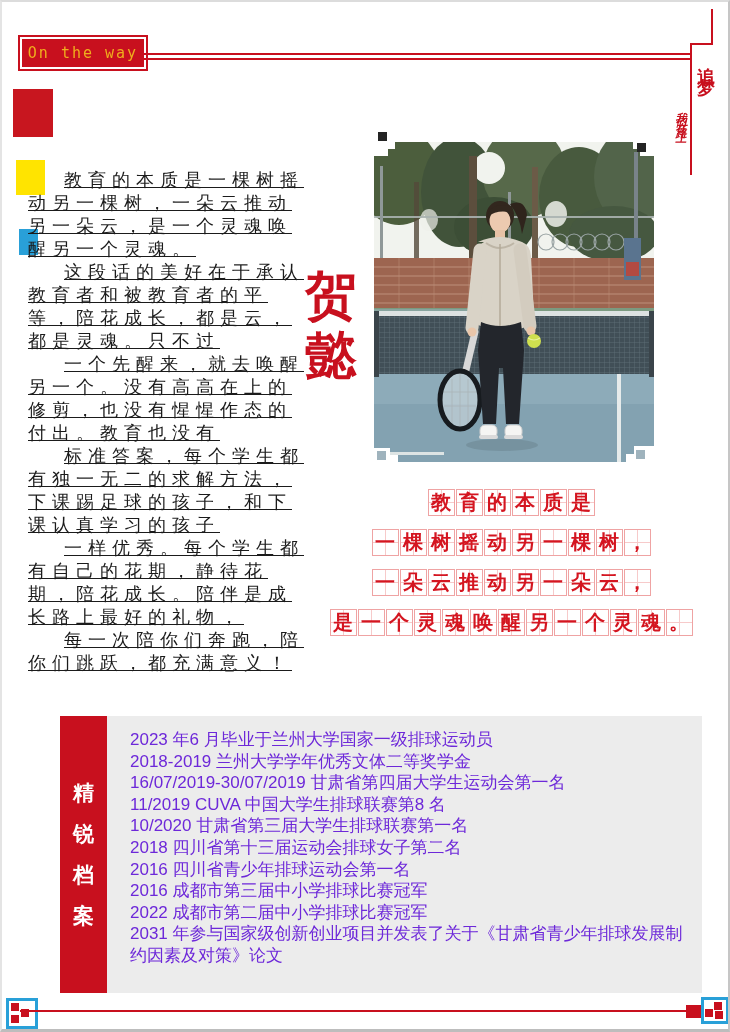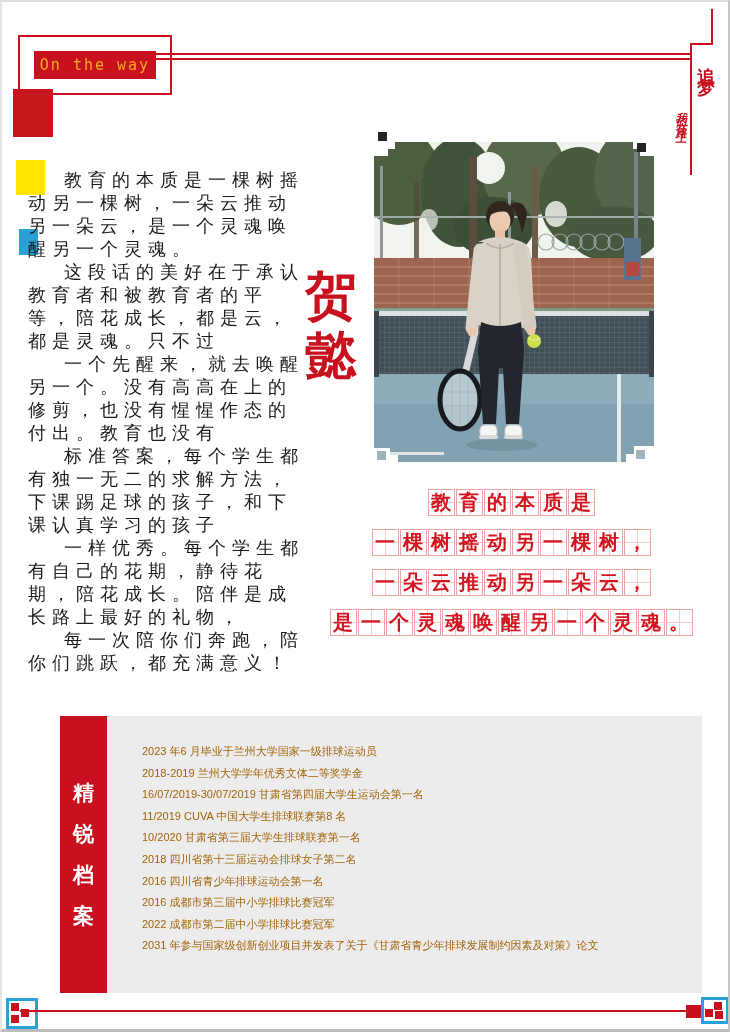--- a/index.html
+++ b/index.html
@@ -4,21 +4,21 @@
 <title>On the way</title>
 <style>
   html,body{margin:0;padding:0;background:#fff;}
   .page{position:relative;width:730px;height:1032px;background:#fff;box-sizing:border-box;
     border-top:2px solid #dcdcdc;border-left:2px solid #e4e4e4;
     border-right:2px solid #c6c6c6;border-bottom:3px solid #bdbdbd;
     overflow:hidden;font-family:"Liberation Sans",sans-serif;}
 
   
   .banner-frame{position:absolute;left:16px;top:33px;width:122px;height:28px;
-    border:2px solid #c8101e;padding:14px;box-sizing:content-box;}
+    border:2px solid #c8101e;padding:2px;box-sizing:content-box;}
   .banner{width:100%;height:100%;background:#c8101e;color:#efae1d;
     font-family:"DejaVu Sans Mono",monospace;font-size:15px;letter-spacing:2px;
     display:flex;align-items:center;justify-content:center;}
   .hline{position:absolute;background:#c8101e;height:2px;}
   #dl1{left:142px;top:51px;width:546px;}
   #dl2{left:142px;top:56px;width:546px;}
   #hl-conn{left:688px;top:41px;width:23px;}
   .vline{position:absolute;background:#c8101e;width:2px;}
   #vl-outer{left:709px;top:7px;height:36px;}
   #vl-inner{left:688px;top:41px;height:132px;}
@@ -33,21 +33,21 @@
 
   
   .sq{position:absolute;}
   .sq-red{left:11px;top:87px;width:40px;height:48px;background:#c8161f;}
   .sq-yellow{left:14px;top:158px;width:29px;height:35px;background:#ffe400;}
   .sq-blue{left:17px;top:227px;width:19px;height:26px;background:#29a0d8;}
 
   
   .essay{position:absolute;left:26px;top:167px;width:278px;color:#1b1b1b;
     font-family:"Liberation Serif",serif;font-size:18px;line-height:23px;letter-spacing:6px;}
-  .essay p{margin:0;text-indent:2em;}
+  .essay p{margin:0;text-indent:2em;text-decoration:underline;}
 
   
   .name-block{position:absolute;left:295px;top:264px;width:68px;text-align:center;
     color:#c8101e;font-family:"Liberation Serif",serif;font-weight:bold;}
   .name-char{font-size:52px;line-height:60px;}
 
   
   .photo{position:absolute;left:372px;top:140px;width:280px;height:320px;}
   .photo svg{display:block;}
   .ph-px,.ph-notch{position:absolute;}
@@ -70,21 +70,21 @@
     background:
       linear-gradient(#f7caca,#f7caca) 50% 0/1px 100% no-repeat,
       linear-gradient(#f7caca,#f7caca) 0 50%/100% 1px no-repeat;}
 
   
   .archive{position:absolute;left:58px;top:714px;width:642px;height:277px;display:flex;}
   .archive-bar{width:47px;background:#c8101e;color:#fff;display:flex;flex-direction:column;
     align-items:center;justify-content:center;gap:13px;font-size:21px;font-weight:bold;
     font-family:"Liberation Serif",serif;}
   .archive-body{flex:1;background:#ececec;padding:13px 16px 8px 23px;box-sizing:border-box;}
-  .archive-list{list-style:none;margin:12px;padding:0;color:#a16207;font-size:11px;
+  .archive-list{list-style:none;margin:0;padding:0;color:#6d28d9;font-size:17px;
     line-height:21.6px;font-family:"Liberation Sans",sans-serif;}
 
   
   .pix-box{position:absolute;border:3px solid #29a0d8;box-sizing:border-box;}
   #pb-left{left:4px;top:996px;width:32px;height:31px;}
   #pb-right{left:699px;top:995px;width:28px;height:27px;}
   .pix{position:absolute;background:#c8101e;width:8px;height:8px;}
   #bottom-line{left:18px;top:1008px;width:672px;height:2px;}
   #line-cap{position:absolute;left:684px;top:1003px;width:16px;height:13px;background:#c8101e;}
 </style>

